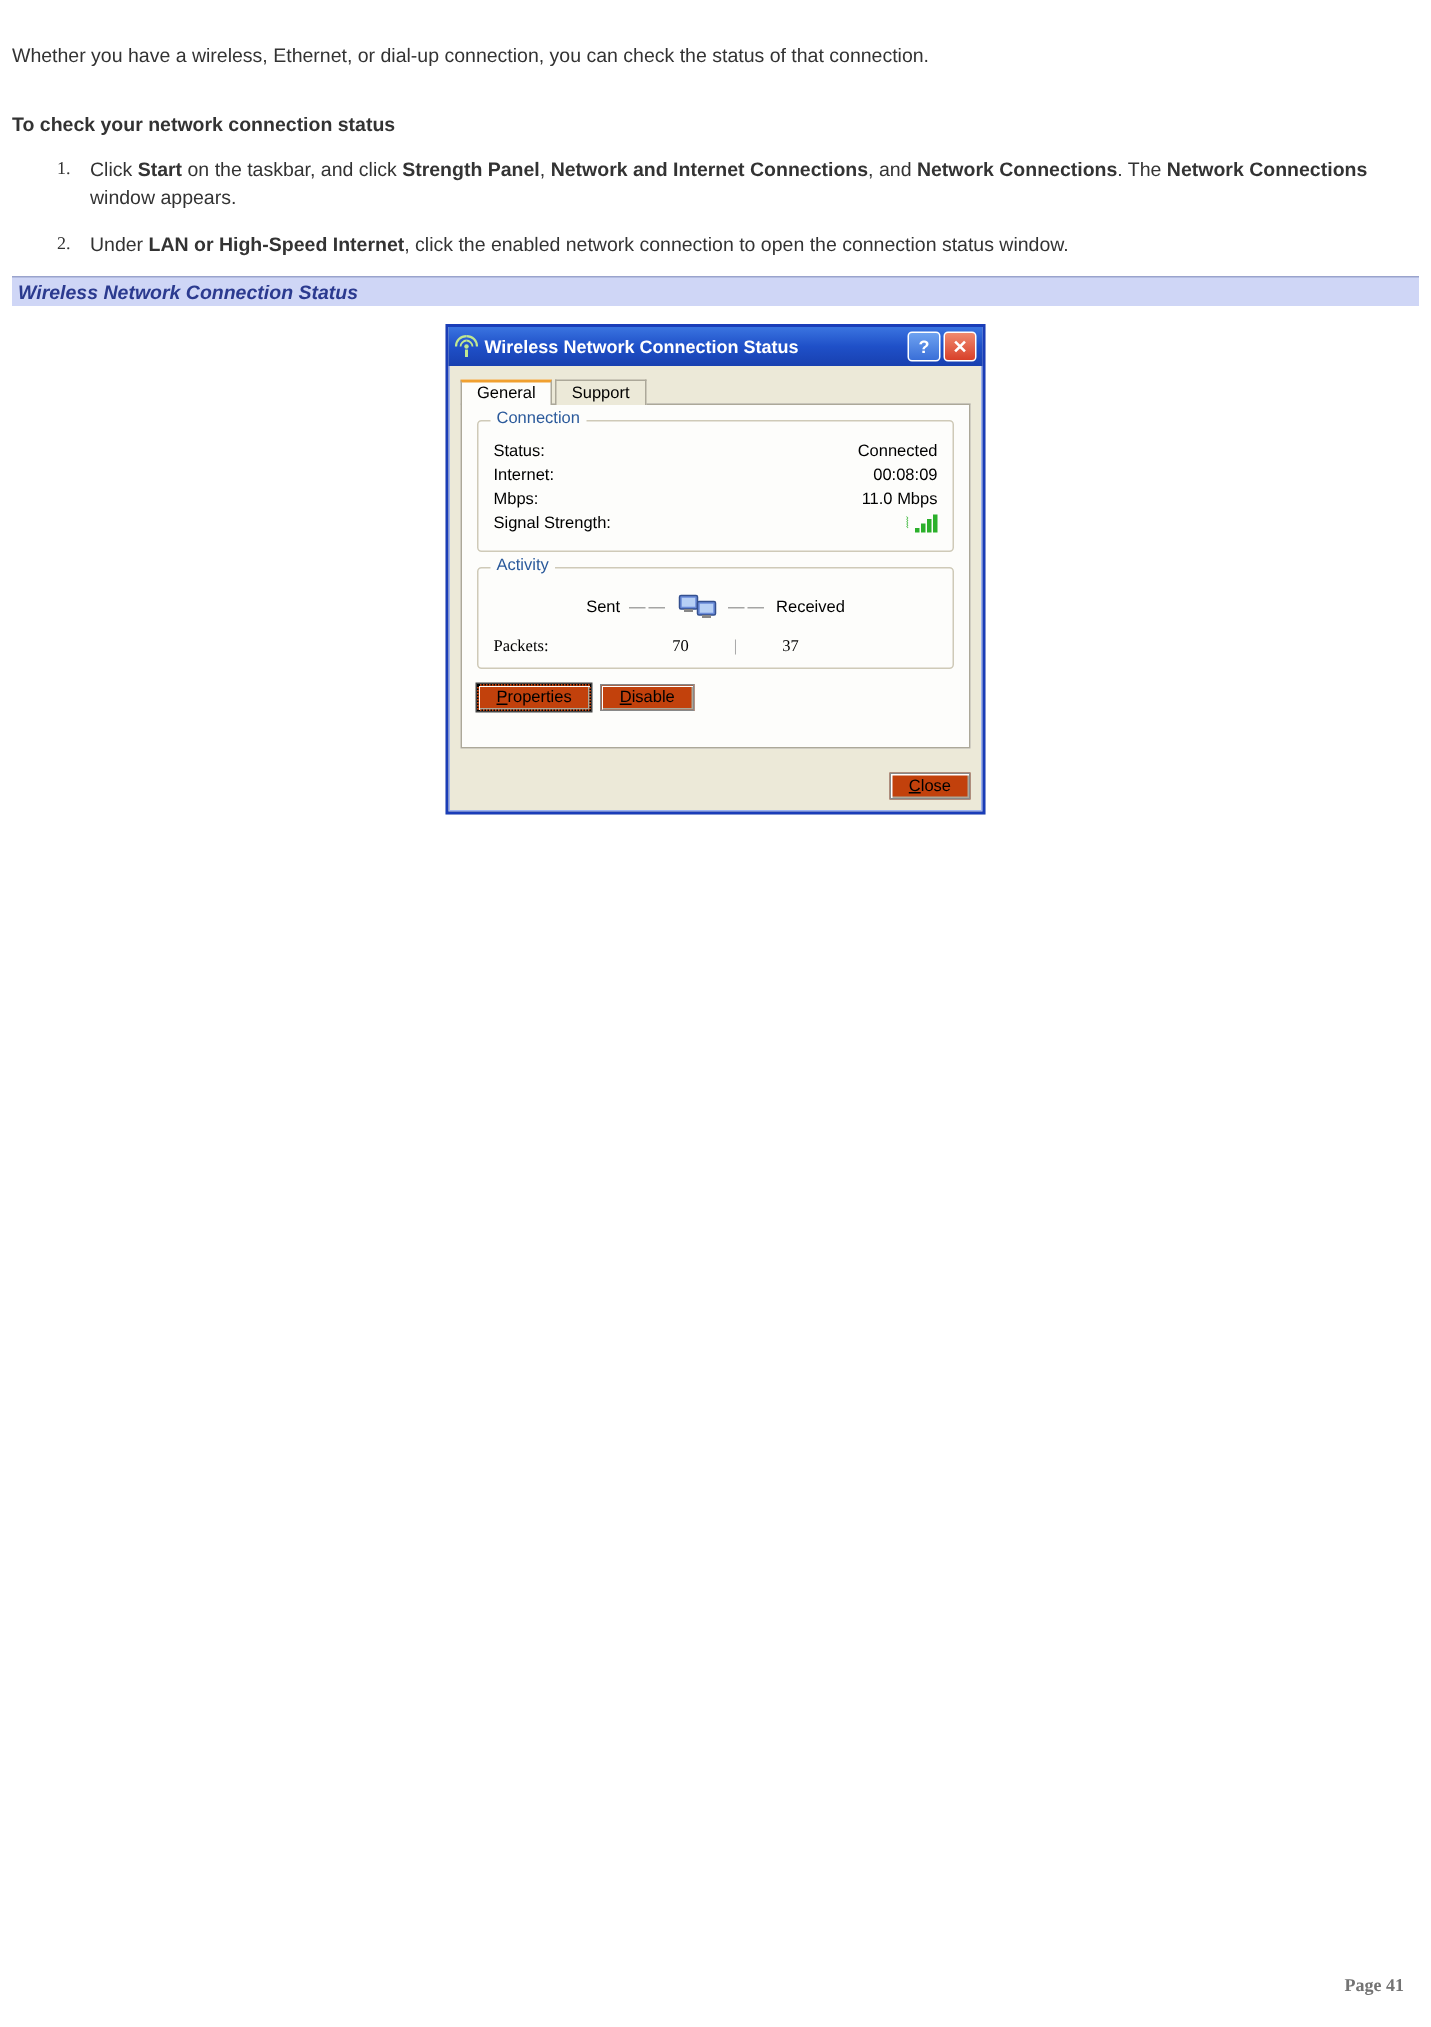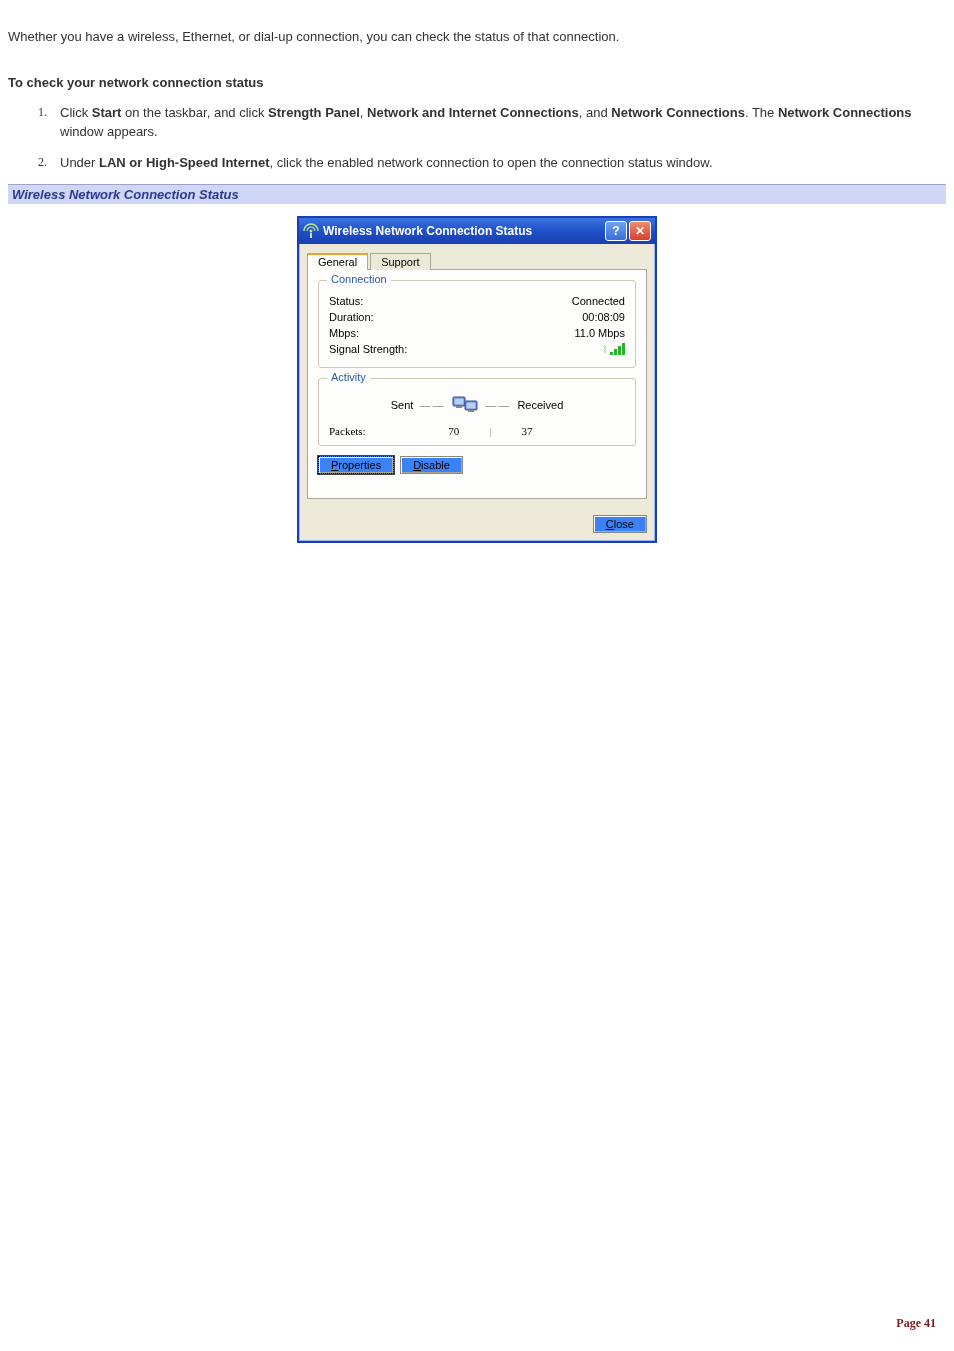--- a/index.html
+++ b/index.html
@@ -170,21 +170,21 @@
   }
   .act-icon svg { width:28px; height:24px; }
   .packets-row {
     display:flex; justify-content:space-between;
     margin-top:2px;
     font-family:Liberation Serif, serif;
   }
   .packets-row .mid { flex:1; display:flex; align-items:center; justify-content:center; gap:30px; }
   .packets-row .mid .sep { color:#999; }
   .xp-btn {
-    background:#3b82f6;
+    background:#c2410c;
     border:1px solid #888;
     box-shadow: 1px 1px 0 #fff inset, -1px -1px 0 #aca899 inset;
     padding:2px 12px;
     font-family:Tahoma,sans-serif;
     font-size:11px;
     cursor:default;
   }
   .xp-btn.focus {
     border:1px dotted #000;
     outline:1px solid #444;
@@ -193,21 +193,21 @@
   .close-row { display:flex; justify-content:flex-end; padding:8px; }
   .und-first::first-letter { text-decoration: underline; }
 
   .und { text-decoration: underline; }
   .page-footer {
     position: absolute;
     bottom: 20px;
     right: 18px;
     font-family: "Times New Roman", serif;
     font-size: 12px;
-    color: #7f1d1d;
+    color: #737373;
   }
   .page-footer .pg { font-weight: bold; }
 </style>
 </head>
 <body>
 
 <div class="page">
 
 
   <p class="intro">Whether you have a wireless, Ethernet, or dial-up connection, you can check the status of that connection.</p>
@@ -253,21 +253,21 @@
         </div>
         <div class="xp-tabpanel">
 
           <div class="xp-group">
             <div class="xp-group-title">Connection</div>
             <div class="kv-row">
               <span class="label">Status:</span>
               <span class="value">Connected</span>
             </div>
             <div class="kv-row">
-              <span class="label">Duration:</span>
+              <span class="label">Internet:</span>
               <span class="value">00:08:09</span>
             </div>
             <div class="kv-row">
               <span class="label">Mbps:</span>
               <span class="value">11.0 Mbps</span>
             </div>
             <div class="kv-row">
               <span class="label">Signal Strength:</span>
               <span class="value">
                 <span class="signal">

